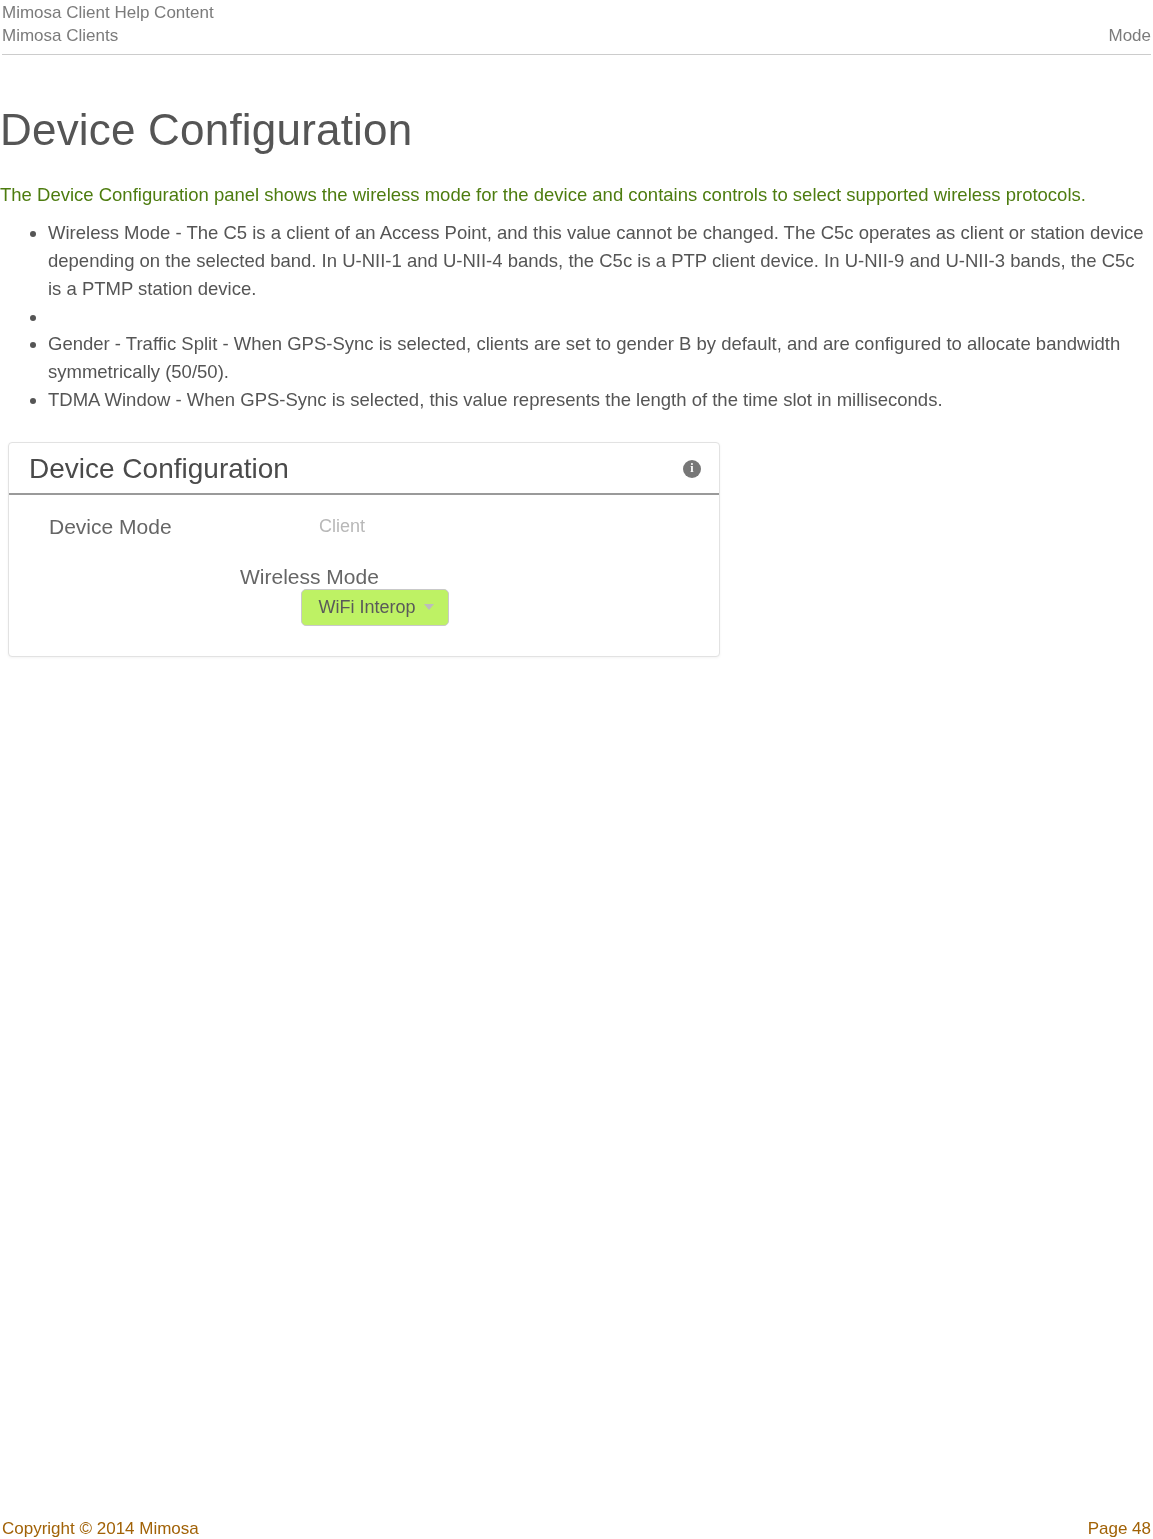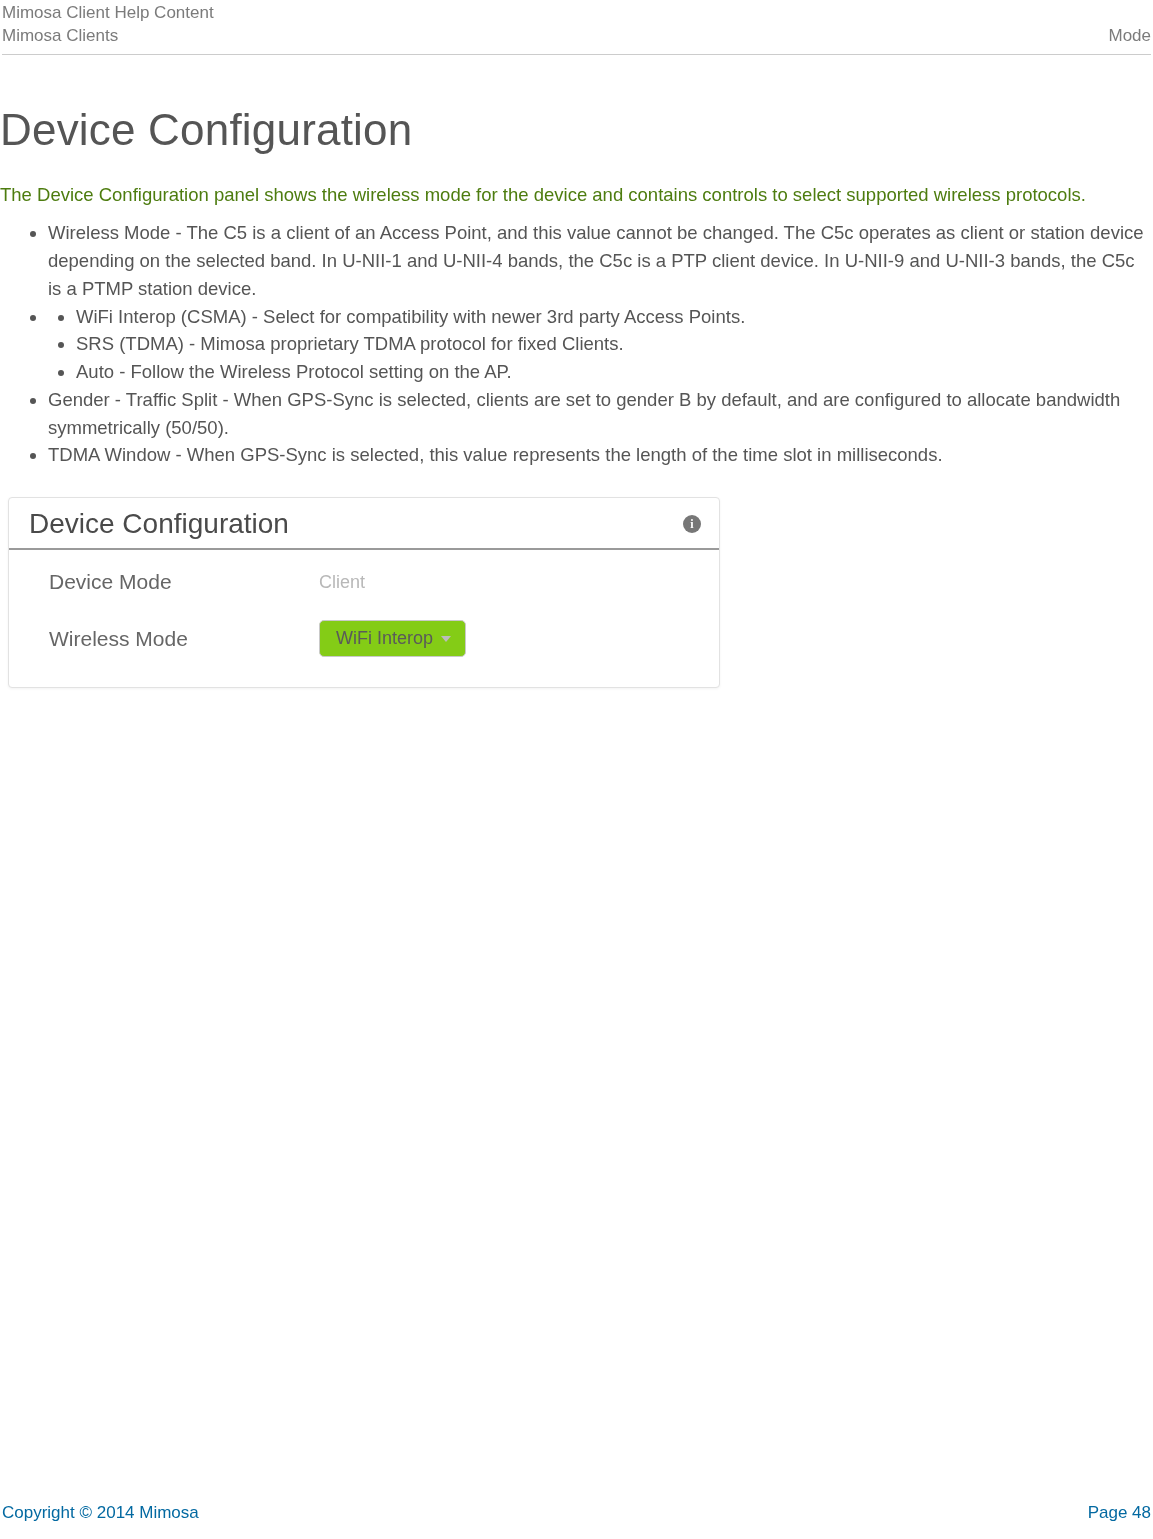--- a/index.html
+++ b/index.html
@@ -86,58 +86,58 @@
     font-family: Georgia, serif;
   }
   .panel-body {
     padding: 20px 18px 24px 40px;
   }
   .form-row {
     display: flex;
     align-items: center;
     margin-bottom: 26px;
   }
-  .form-row:last-child { margin-bottom: 6px; }
+  .form-row:last-child { margin-bottom: 6px; flex-direction: column; }
   .form-label {
     width: 270px;
     font-size: 21px;
     color: #666;
   }
   .form-static {
     font-size: 18px;
     color: #b8b8b8;
   }
   .dropdown {
     display: inline-flex;
     align-items: center;
     gap: 8px;
     border: 1px solid #c9c9c9;
     border-radius: 5px;
     padding: 7px 14px 7px 16px;
-    background: #84cc16;
+    background: #bef264;
     font-size: 18px;
     color: #5a5a5a;
     cursor: pointer;
   }
   .caret {
     width: 0; height: 0;
     border-left: 5px solid transparent;
     border-right: 5px solid transparent;
     border-top: 6px solid #bcbcbc;
   }
 
   .footer {
     position: absolute;
-    bottom: 16px;
+    bottom: 0;
     left: 2px;
     right: 2px;
     display: flex;
     justify-content: space-between;
     font-size: 17px;
-    color: #0369a1;
+    color: #a16207;
   }
 </style>
 </head>
 <body>
 
 <div class="header">
   <div class="header-row">
     <span>Mimosa Client Help Content</span>
     <span></span>
   </div>
@@ -147,25 +147,20 @@
   </div>
 </div>
 
 <div class="content">
   <h1>Device Configuration</h1>
   <p class="intro">The Device Configuration panel shows the wireless mode for the device and contains controls to select supported wireless protocols.</p>
 
   <ul class="outer">
     <li>Wireless Mode - The C5 is a client of an Access Point, and this value cannot be changed. The C5c operates as client or station device depending on the selected band. In U-NII-1 and U-NII-4 bands, the C5c is a PTP client device. In U-NII-9 and U-NII-3 bands, the C5c is a PTMP station device.</li>
     <li>
-      <ul class="inner">
-        <li>WiFi Interop (CSMA) - Select for compatibility with newer 3rd party Access Points.</li>
-        <li>SRS (TDMA) - Mimosa proprietary TDMA protocol for fixed Clients.</li>
-        <li>Auto - Follow the Wireless Protocol setting on the AP.</li>
-      </ul>
     </li>
     <li>Gender - Traffic Split - When GPS-Sync is selected, clients are set to gender B by default, and are configured to allocate bandwidth symmetrically (50/50).</li>
     <li>TDMA Window - When GPS-Sync is selected, this value represents the length of the time slot in milliseconds.</li>
   </ul>
 
   <div class="panel-wrap">
     <div class="panel">
       <div class="panel-head">
         <div class="panel-title">Device Configuration</div>
         <div class="info-icon">i</div>

